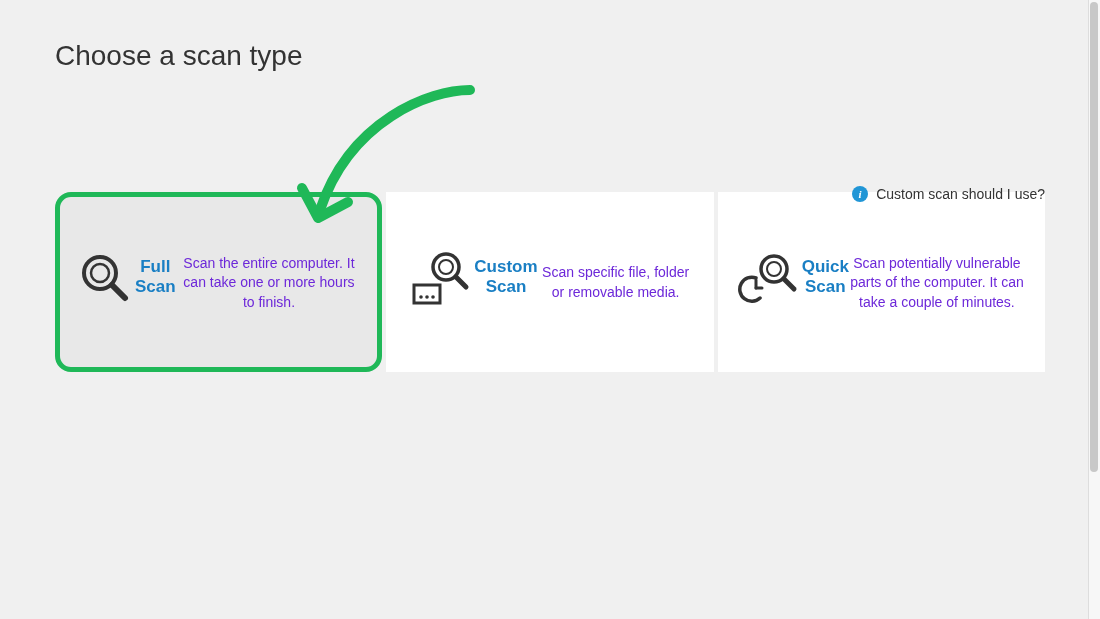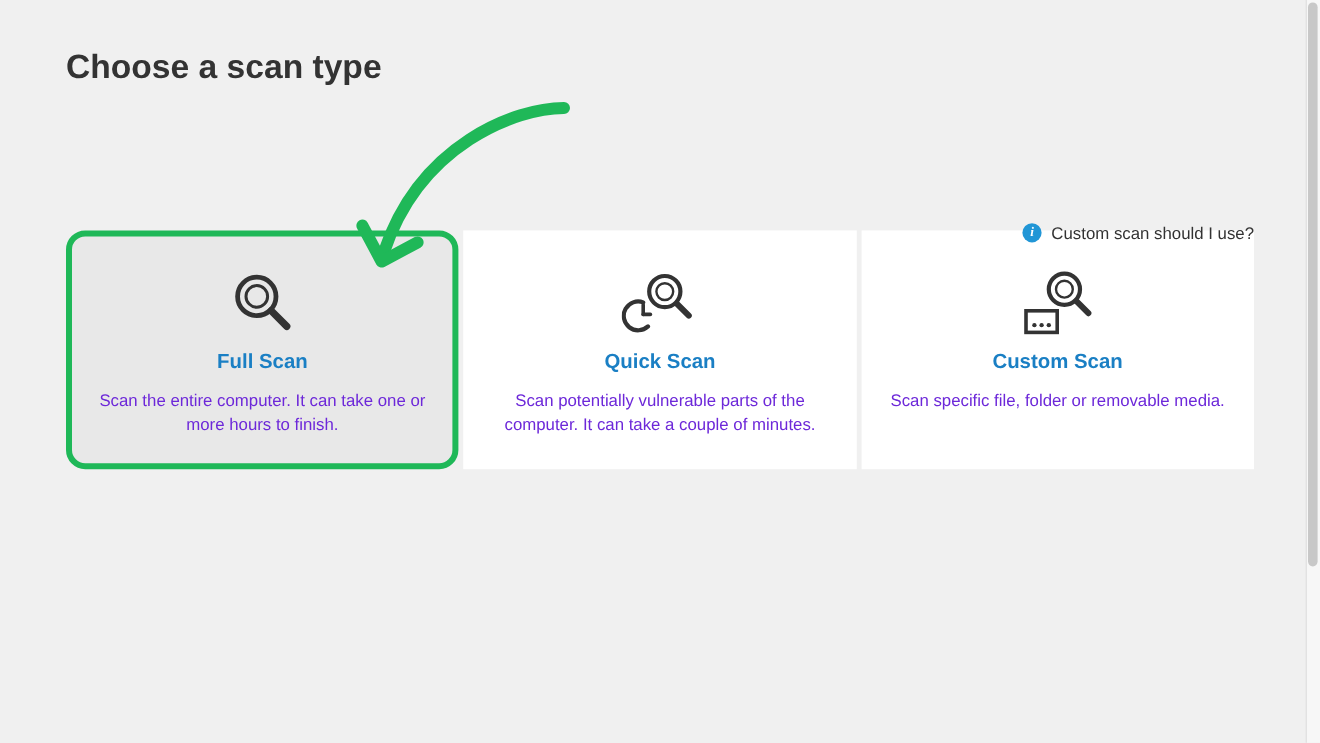--- a/index.html
+++ b/index.html
@@ -14,21 +14,21 @@
       height: 619px;
       position: relative;
       overflow: hidden;
     }
     .container {
       padding: 40px 55px;
       position: relative;
     }
     .page-title {
       font-size: 28px;
-      font-weight: 700;
+      font-weight: 400;
       color: #333;
       margin-bottom: 120px;
     }
     .help-link {
       position: absolute;
       right: 55px;
       top: 186px;
       display: flex;
       align-items: center;
       gap: 8px;
@@ -56,21 +56,20 @@
       margin-top: 20px;
     }
     .card {
       flex: 1;
       background: #ffffff;
       padding: 30px 20px 28px 20px;
       text-align: center;
       cursor: pointer;
       min-height: 180px;
       display: flex;
-      flex-direction: column;
       align-items: center;
     }
     .card.selected {
       background: #e8e8e8;
       border: 5px solid #1fb858;
       border-radius: 16px;
       padding: 25px 15px 23px 15px;
     }
     .card-icon {
       height: 60px;
@@ -136,47 +135,47 @@
           <circle cx="25" cy="25" r="9" fill="none" stroke="#333" stroke-width="2.5"></circle>
           <line x1="37" y1="37" x2="50" y2="50" stroke="#333" stroke-width="6" stroke-linecap="round"></line>
         </svg>
       </div>
       <div class="card-title">Full Scan</div>
       <div class="card-desc">Scan the entire computer. It can take one or more hours to finish.</div>
     </div>
 
     <div class="card">
       <div class="card-icon">
-        <svg width="64" height="60" viewBox="0 0 64 60">
-          <circle cx="36" cy="21" r="13" fill="none" stroke="#333" stroke-width="3.5"></circle>
-          <circle cx="36" cy="21" r="7" fill="none" stroke="#333" stroke-width="2"></circle>
-          <line x1="46" y1="31" x2="56" y2="41" stroke="#333" stroke-width="5" stroke-linecap="round"></line>
-          <path d="M 18 30 A 12 12 0 1 0 22 50" fill="none" stroke="#333" stroke-width="3.5" stroke-linecap="round"></path>
-          <line x1="18" y1="40" x2="18" y2="32" stroke="#333" stroke-width="3" stroke-linecap="round"></line>
-          <line x1="18" y1="40" x2="24" y2="40" stroke="#333" stroke-width="3" stroke-linecap="round"></line>
-        </svg>
-      </div>
-      <div class="card-title">Quick Scan</div>
-      <div class="card-desc">Scan potentially vulnerable parts of the computer. It can take a couple of minutes.</div>
-    </div>
-
-    <div class="card">
-      <div class="card-icon">
         <svg width="68" height="62" viewBox="0 0 68 62">
           <circle cx="40" cy="20" r="13" fill="none" stroke="#333" stroke-width="3.5"></circle>
           <circle cx="40" cy="20" r="7" fill="none" stroke="#333" stroke-width="2"></circle>
           <line x1="50" y1="30" x2="60" y2="40" stroke="#333" stroke-width="5" stroke-linecap="round"></line>
           <rect x="8" y="38" width="26" height="18" fill="none" stroke="#333" stroke-width="3"></rect>
           <circle cx="15" cy="50" r="1.8" fill="#333"></circle>
           <circle cx="21" cy="50" r="1.8" fill="#333"></circle>
           <circle cx="27" cy="50" r="1.8" fill="#333"></circle>
         </svg>
       </div>
       <div class="card-title">Custom Scan</div>
       <div class="card-desc">Scan specific file, folder or removable media.</div>
+    </div>
+
+    <div class="card">
+      <div class="card-icon">
+        <svg width="64" height="60" viewBox="0 0 64 60">
+          <circle cx="36" cy="21" r="13" fill="none" stroke="#333" stroke-width="3.5"></circle>
+          <circle cx="36" cy="21" r="7" fill="none" stroke="#333" stroke-width="2"></circle>
+          <line x1="46" y1="31" x2="56" y2="41" stroke="#333" stroke-width="5" stroke-linecap="round"></line>
+          <path d="M 18 30 A 12 12 0 1 0 22 50" fill="none" stroke="#333" stroke-width="3.5" stroke-linecap="round"></path>
+          <line x1="18" y1="40" x2="18" y2="32" stroke="#333" stroke-width="3" stroke-linecap="round"></line>
+          <line x1="18" y1="40" x2="24" y2="40" stroke="#333" stroke-width="3" stroke-linecap="round"></line>
+        </svg>
+      </div>
+      <div class="card-title">Quick Scan</div>
+      <div class="card-desc">Scan potentially vulnerable parts of the computer. It can take a couple of minutes.</div>
     </div>
 
   </div>
 
   <div class="arrow-annotation">
     <svg width="200" height="160" viewBox="0 0 200 160">
       <path d="M 180 10 C 140 10, 60 40, 30 130" fill="none" stroke="#1fb858" stroke-width="10" stroke-linecap="round"></path>
       <path d="M 12 108 L 28 138 L 58 122" fill="none" stroke="#1fb858" stroke-width="10" stroke-linecap="round" stroke-linejoin="round"></path>
     </svg>
   </div>

